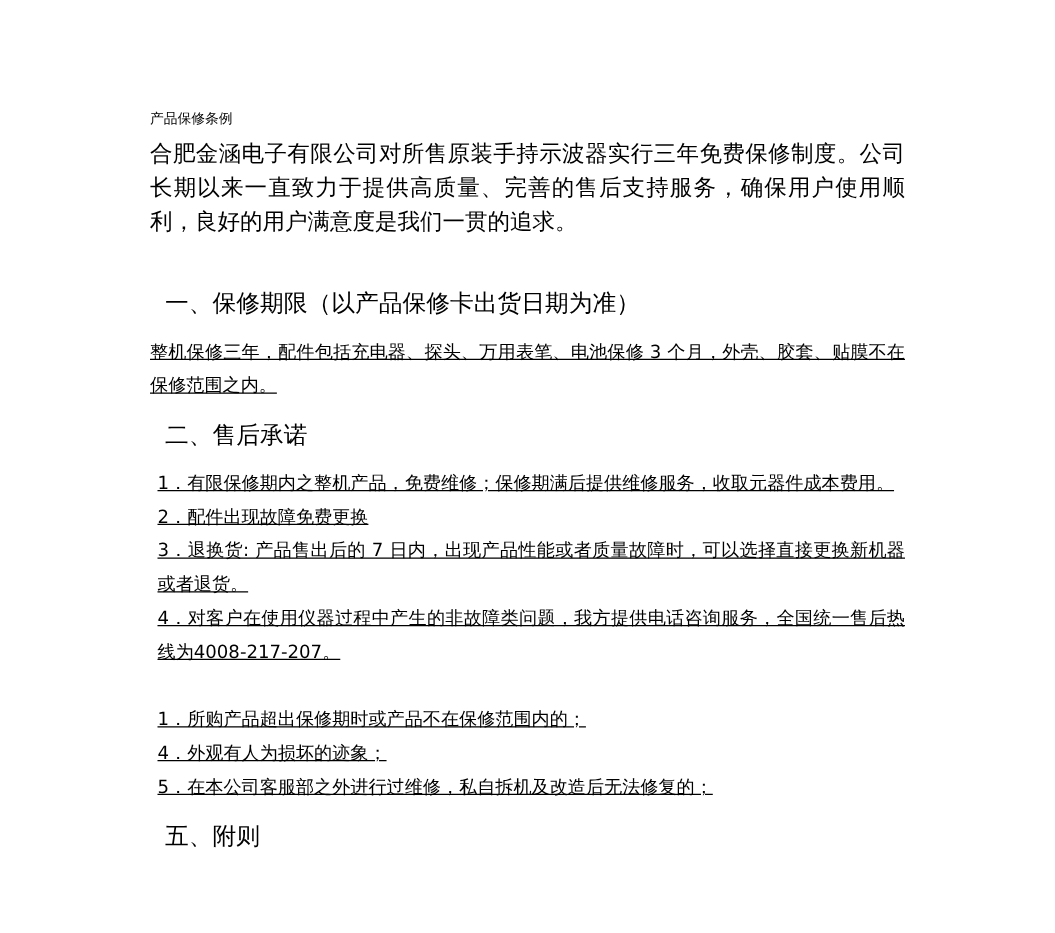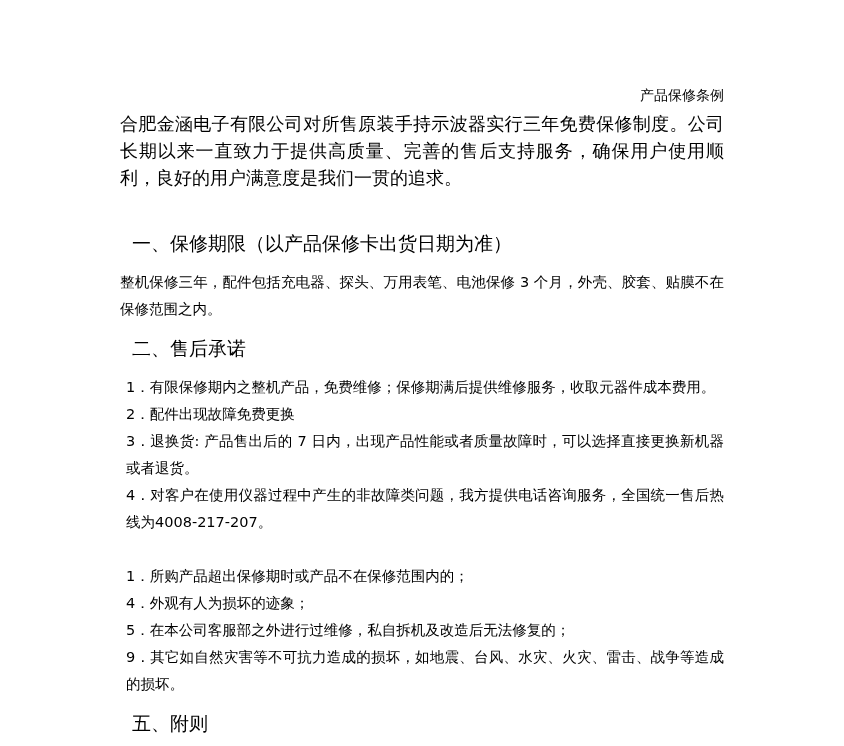--- a/index.html
+++ b/index.html
@@ -15,22 +15,22 @@
     overflow: hidden;
   }
   .page {
     position: relative;
     width: 844px;
     height: 746px;
     box-sizing: border-box;
     padding: 84px 120px 0 120px;
   }
   .doc-title {
-    text-align: right;
-    font-size: 14px;
+    text-align: left;
+    font-size: 11px;
     line-height: 22px;
     margin: 0 0 4px 0;
     font-weight: normal;
   }
   .para {
     font-size: 18px;
     line-height: 27px;
     margin: 0;
     text-align: justify;
     text-justify: inter-ideograph;
@@ -42,20 +42,21 @@
     font-size: 19px;
     line-height: 27px;
     margin: 12px;
   }
   .list-item {
     font-size: 14.5px;
     line-height: 27px;
     margin: 0;
     text-align: justify;
     text-justify: inter-ideograph;
+    text-decoration: underline;
   }
   .pad-left {
     padding-left: 6px;
   }
 </style>
 </head>
 <body>
 
 <div class="page">
 
@@ -72,17 +73,16 @@
   <p class="list-item pad-left">1．有限保修期内之整机产品，免费维修；保修期满后提供维修服务，收取元器件成本费用。</p>
   <p class="list-item pad-left">2．配件出现故障免费更换</p>
   <p class="list-item pad-left">3．退换货: 产品售出后的 7 日内，出现产品性能或者质量故障时，可以选择直接更换新机器或者退货。</p>
   <p class="list-item pad-left">4．对客户在使用仪器过程中产生的非故障类问题，我方提供电话咨询服务，全国统一售后热线为4008-217-207。</p>
 
   <div class="spacer-lg"></div>
 
   <p class="list-item pad-left">1．所购产品超出保修期时或产品不在保修范围内的；</p>
   <p class="list-item pad-left">4．外观有人为损坏的迹象；</p>
   <p class="list-item pad-left">5．在本公司客服部之外进行过维修，私自拆机及改造后无法修复的；</p>
-  <p class="list-item pad-left"> 9．其它如自然灾害等不可抗力造成的损坏，如地震、台风、水灾、火灾、雷击、战争等造成的损坏。</p>
 
   <div class="section-head">五、附则</div>
 
 </div>
 
 </body></html>

